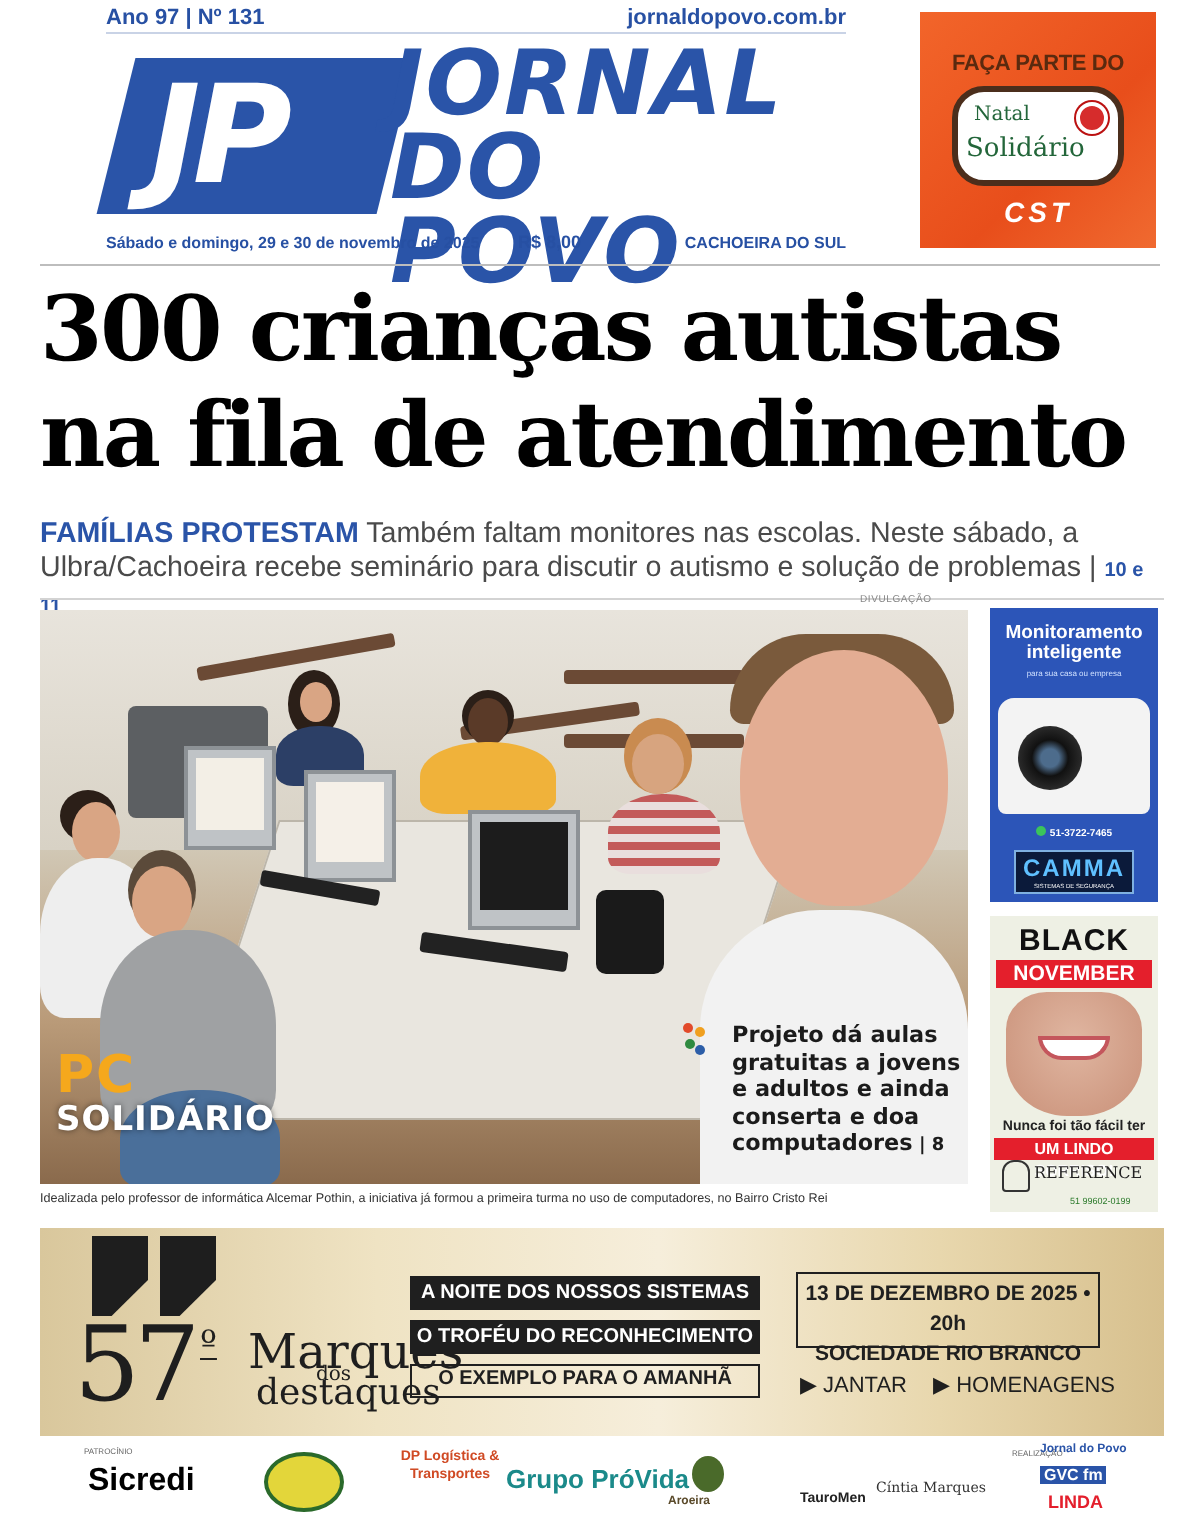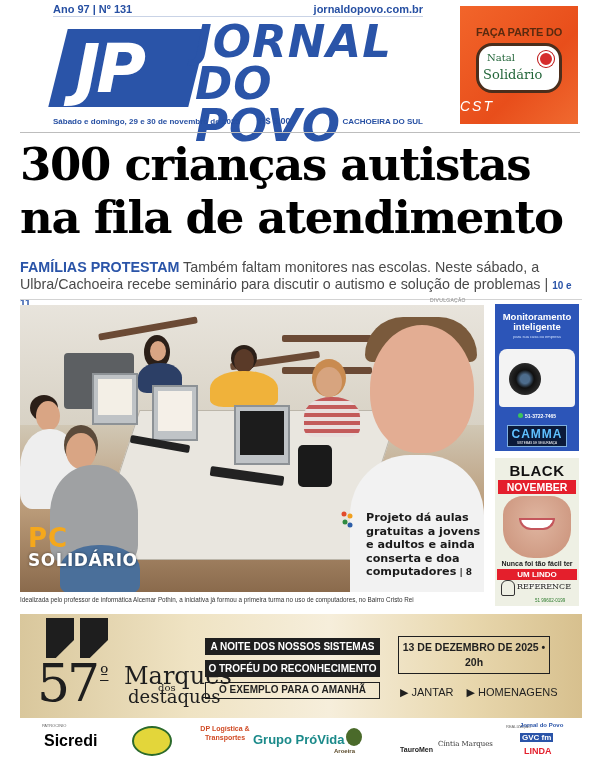--- a/index.html
+++ b/index.html
@@ -20,21 +20,21 @@
   .dateline .city { position: absolute; right: 0; top: 0; }
   .mast-rule { position: absolute; left: 20px; top: 132px; width: 560px; height: 1px; background: #bdbdbd; }
 
   
   .ad-natal { position: absolute; left: 460px; top: 6px; width: 118px; height: 118px; background: linear-gradient(135deg,#f2652a,#e84e1b 60%,#f06a30); }
   .ad-natal .cta { position: absolute; left: 0; top: 20px; width: 118px; text-align: center; font-size: 11px; color: #5a2a0f; font-weight: bold; letter-spacing: -0.2px; }
   .ad-natal .badge { position: absolute; left: 16px; top: 37px; width: 86px; height: 50px; background: #fff; border: 3px solid #4b2e1c; border-radius: 16px; }
   .ad-natal .badge-t1 { position: absolute; left: 8px; top: 6px; font-family: "DejaVu Serif", serif; font-size: 10px; color: #23663a; }
   .ad-natal .badge-t2 { position: absolute; left: 4px; top: 21px; font-family: "DejaVu Serif", serif; font-size: 13px; color: #23663a; }
   .ad-natal .santa { position: absolute; right: 5px; top: 5px; width: 16px; height: 16px; border-radius: 50%; background: #d62c2c; border: 2px solid #fff; box-shadow: 0 0 0 1px #b11; }
-  .ad-natal .cst { position: absolute; left: 0; top: 92px; width: 118px; font-size: 14px; font-weight: normal; font-style: italic; color: #fff; letter-spacing: 2px; }
+  .ad-natal .cst { position: absolute; left: 0; top: 92px; width: 118px; text-align: center; font-size: 14px; font-weight: bold; font-style: italic; color: #fff; letter-spacing: 2px; }
 
   
   .headline { position: absolute; left: 20px; top: 138px; width: 565px; font-family: "DejaVu Serif", serif; font-weight: bold; font-size: 45px; line-height: 53px; color: #000000; letter-spacing: -1.3px; }
   .subhead { position: absolute; left: 20px; top: 259px; width: 562px; font-size: 14.3px; line-height: 17px; color: #4a4a4a; }
   .subhead .kicker { color: #2a54a8; font-weight: bold; }
   .subhead .pages { color: #2a54a8; font-weight: bold; font-size: 10px; }
   .sub-rule { position: absolute; left: 20px; top: 299px; width: 562px; height: 1px; background: #d3d3d3; }
 
   
   .photo { position: absolute; left: 20px; top: 305px; width: 464px; height: 287px; overflow: hidden;
@@ -242,20 +242,21 @@
   <div class="jantar">Marques</div>
   <div class="dos">dos</div>
   <div class="destaques">destaques</div>
 
   <div class="slogan dark" style="top:24px;">A NOITE DOS NOSSOS SISTEMAS</div>
   <div class="slogan dark" style="top:46px;">O TROFÉU DO RECONHECIMENTO</div>
   <div class="slogan outline" style="top:68px;">O EXEMPLO PARA O AMANHÃ</div>
 
   <div class="event-box">
     <div>13 DE DEZEMBRO DE 2025 • 20h</div>
+    <div>SOCIEDADE RIO BRANCO</div>
   </div>
   <div class="event-links">
     <span>▶ JANTAR</span>
     <span>▶ HOMENAGENS</span>
   </div>
 
   <div class="sponsors">
     <span class="spon-small" style="left:22px;top:5px;">PATROCÍNIO</span>
     <span class="spon" style="left:24px;top:14px;font-size:16px;color:#000000;">Sicredi</span>
     <span class="spon" style="left:112px;top:8px;width:40px;height:30px;border-radius:50%;background:#e3d63a;border:2px solid #2b6a2b;"></span>

